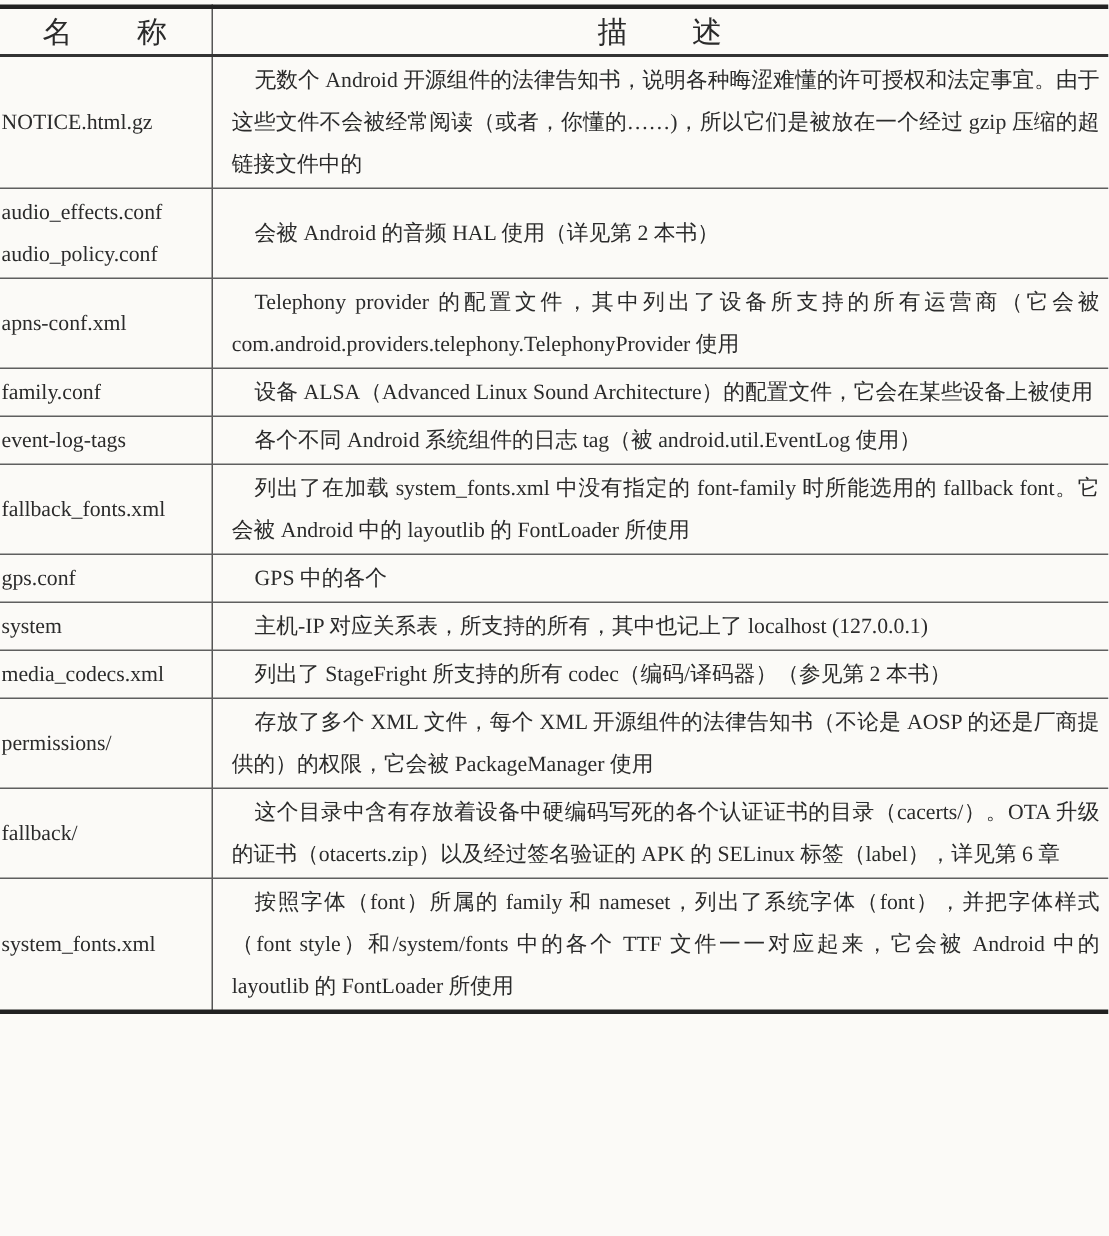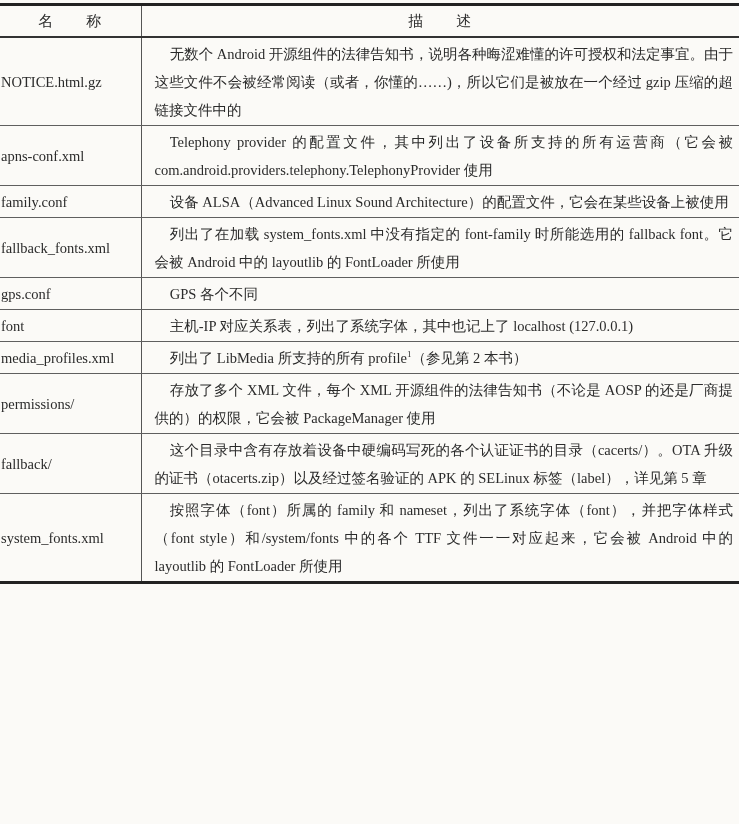--- a/index.html
+++ b/index.html
@@ -19,21 +19,21 @@
   table.file-table {
     width: 739px;
     border-collapse: collapse;
     table-layout: fixed;
     border-top: 3px solid #222;
     border-bottom: 3px solid #222;
   }
   col.c-name { width: 141px; }
   thead th {
     font-weight: normal;
-    font-size: 15px;
+    font-size: 20px;
     height: 30px;
     text-align: center;
     vertical-align: middle;
     border-bottom: 2px solid #333;
     padding: 0;
     letter-spacing: 1px;
   }
   th.name-col, td.name-col {
     border-right: 1px solid #555;
   }
@@ -83,80 +83,97 @@
         <tr>
           <td class="name-col">
             <div>NOTICE.html.gz</div>
           </td>
           <td class="desc-col">
             <div class="para"><span>无数个 Android 开源组件的法律告知书，说明各种晦涩难懂的许可授权和法定事宜。由于这些文件不会被经常阅读（或者，你懂的……)，所以它们是被放在一个经过 gzip 压缩的超链接文件中的</span></div>
           </td>
         </tr>
         <tr>
           <td class="name-col">
+            <div>audio_effects.conf</div>
+            <div>audio_policy.conf</div>
+          </td>
+          <td class="desc-col">
+            <div class="para"><span>会被 Android 的音频 HAL 使用（详见第 2 本书）</span></div>
+          </td>
+        </tr>
+        <tr>
+          <td class="name-col">
             <div>apns-conf.xml</div>
           </td>
           <td class="desc-col">
             <div class="para"><span>Telephony provider 的配置文件，其中列出了设备所支持的所有运营商（它会被 com.android.providers.telephony.TelephonyProvider 使用</span></div>
           </td>
         </tr>
         <tr>
           <td class="name-col">
             <div>family.conf</div>
           </td>
           <td class="desc-col">
             <div class="para"><span>设备 ALSA（Advanced Linux Sound Architecture）的配置文件，它会在某些设备上被使用</span></div>
           </td>
         </tr>
         <tr>
           <td class="name-col">
+            <div>event-log-tags</div>
+          </td>
+          <td class="desc-col">
+            <div class="para"><span>各个不同 Android 系统组件的日志 tag（被 android.util.EventLog 使用）</span></div>
+          </td>
+        </tr>
+        <tr>
+          <td class="name-col">
             <div>fallback_fonts.xml</div>
           </td>
           <td class="desc-col">
             <div class="para"><span>列出了在加载 system_fonts.xml 中没有指定的 font-family 时所能选用的 fallback font。它会被 Android 中的 layoutlib 的 FontLoader 所使用</span></div>
           </td>
         </tr>
         <tr>
           <td class="name-col">
             <div>gps.conf</div>
           </td>
           <td class="desc-col">
-            <div class="para"><span>GPS 各个不同</span></div>
+            <div class="para"><span>GPS 中的各个</span></div>
           </td>
         </tr>
         <tr>
           <td class="name-col">
-            <div>font</div>
+            <div>system</div>
           </td>
           <td class="desc-col">
-            <div class="para"><span>主机-IP 对应关系表，列出了系统字体，其中也记上了 localhost (127.0.0.1)</span></div>
+            <div class="para"><span>主机-IP 对应关系表，所支持的所有，其中也记上了 localhost (127.0.0.1)</span></div>
           </td>
         </tr>
         <tr>
           <td class="name-col">
-            <div>media_profiles.xml</div>
+            <div>media_codecs.xml</div>
           </td>
           <td class="desc-col">
-            <div class="para"><span>列出了 LibMedia 所支持的所有 profile</span><sup class="fnmark">1</sup><span>（参见第 2 本书）</span></div>
+            <div class="para"><span>列出了 StageFright 所支持的所有 codec（编码/译码器）（参见第 2 本书）</span></div>
           </td>
         </tr>
         <tr>
           <td class="name-col">
             <div>permissions/</div>
           </td>
           <td class="desc-col">
             <div class="para"><span>存放了多个 XML 文件，每个 XML 开源组件的法律告知书（不论是 AOSP 的还是厂商提供的）的权限，它会被 PackageManager 使用</span></div>
           </td>
         </tr>
         <tr>
           <td class="name-col">
             <div>fallback/</div>
           </td>
           <td class="desc-col">
-            <div class="para"><span>这个目录中含有存放着设备中硬编码写死的各个认证证书的目录（cacerts/）。OTA 升级的证书（otacerts.zip）以及经过签名验证的 APK 的 SELinux 标签（label），详见第 5 章</span></div>
+            <div class="para"><span>这个目录中含有存放着设备中硬编码写死的各个认证证书的目录（cacerts/）。OTA 升级的证书（otacerts.zip）以及经过签名验证的 APK 的 SELinux 标签（label），详见第 6 章</span></div>
           </td>
         </tr>
         <tr>
           <td class="name-col">
             <div>system_fonts.xml</div>
           </td>
           <td class="desc-col">
             <div class="para"><span>按照字体（font）所属的 family 和 nameset，列出了系统字体（font），并把字体样式（font style）和/system/fonts 中的各个 TTF 文件一一对应起来，它会被 Android 中的 layoutlib 的 FontLoader 所使用</span></div>
           </td>
         </tr>

